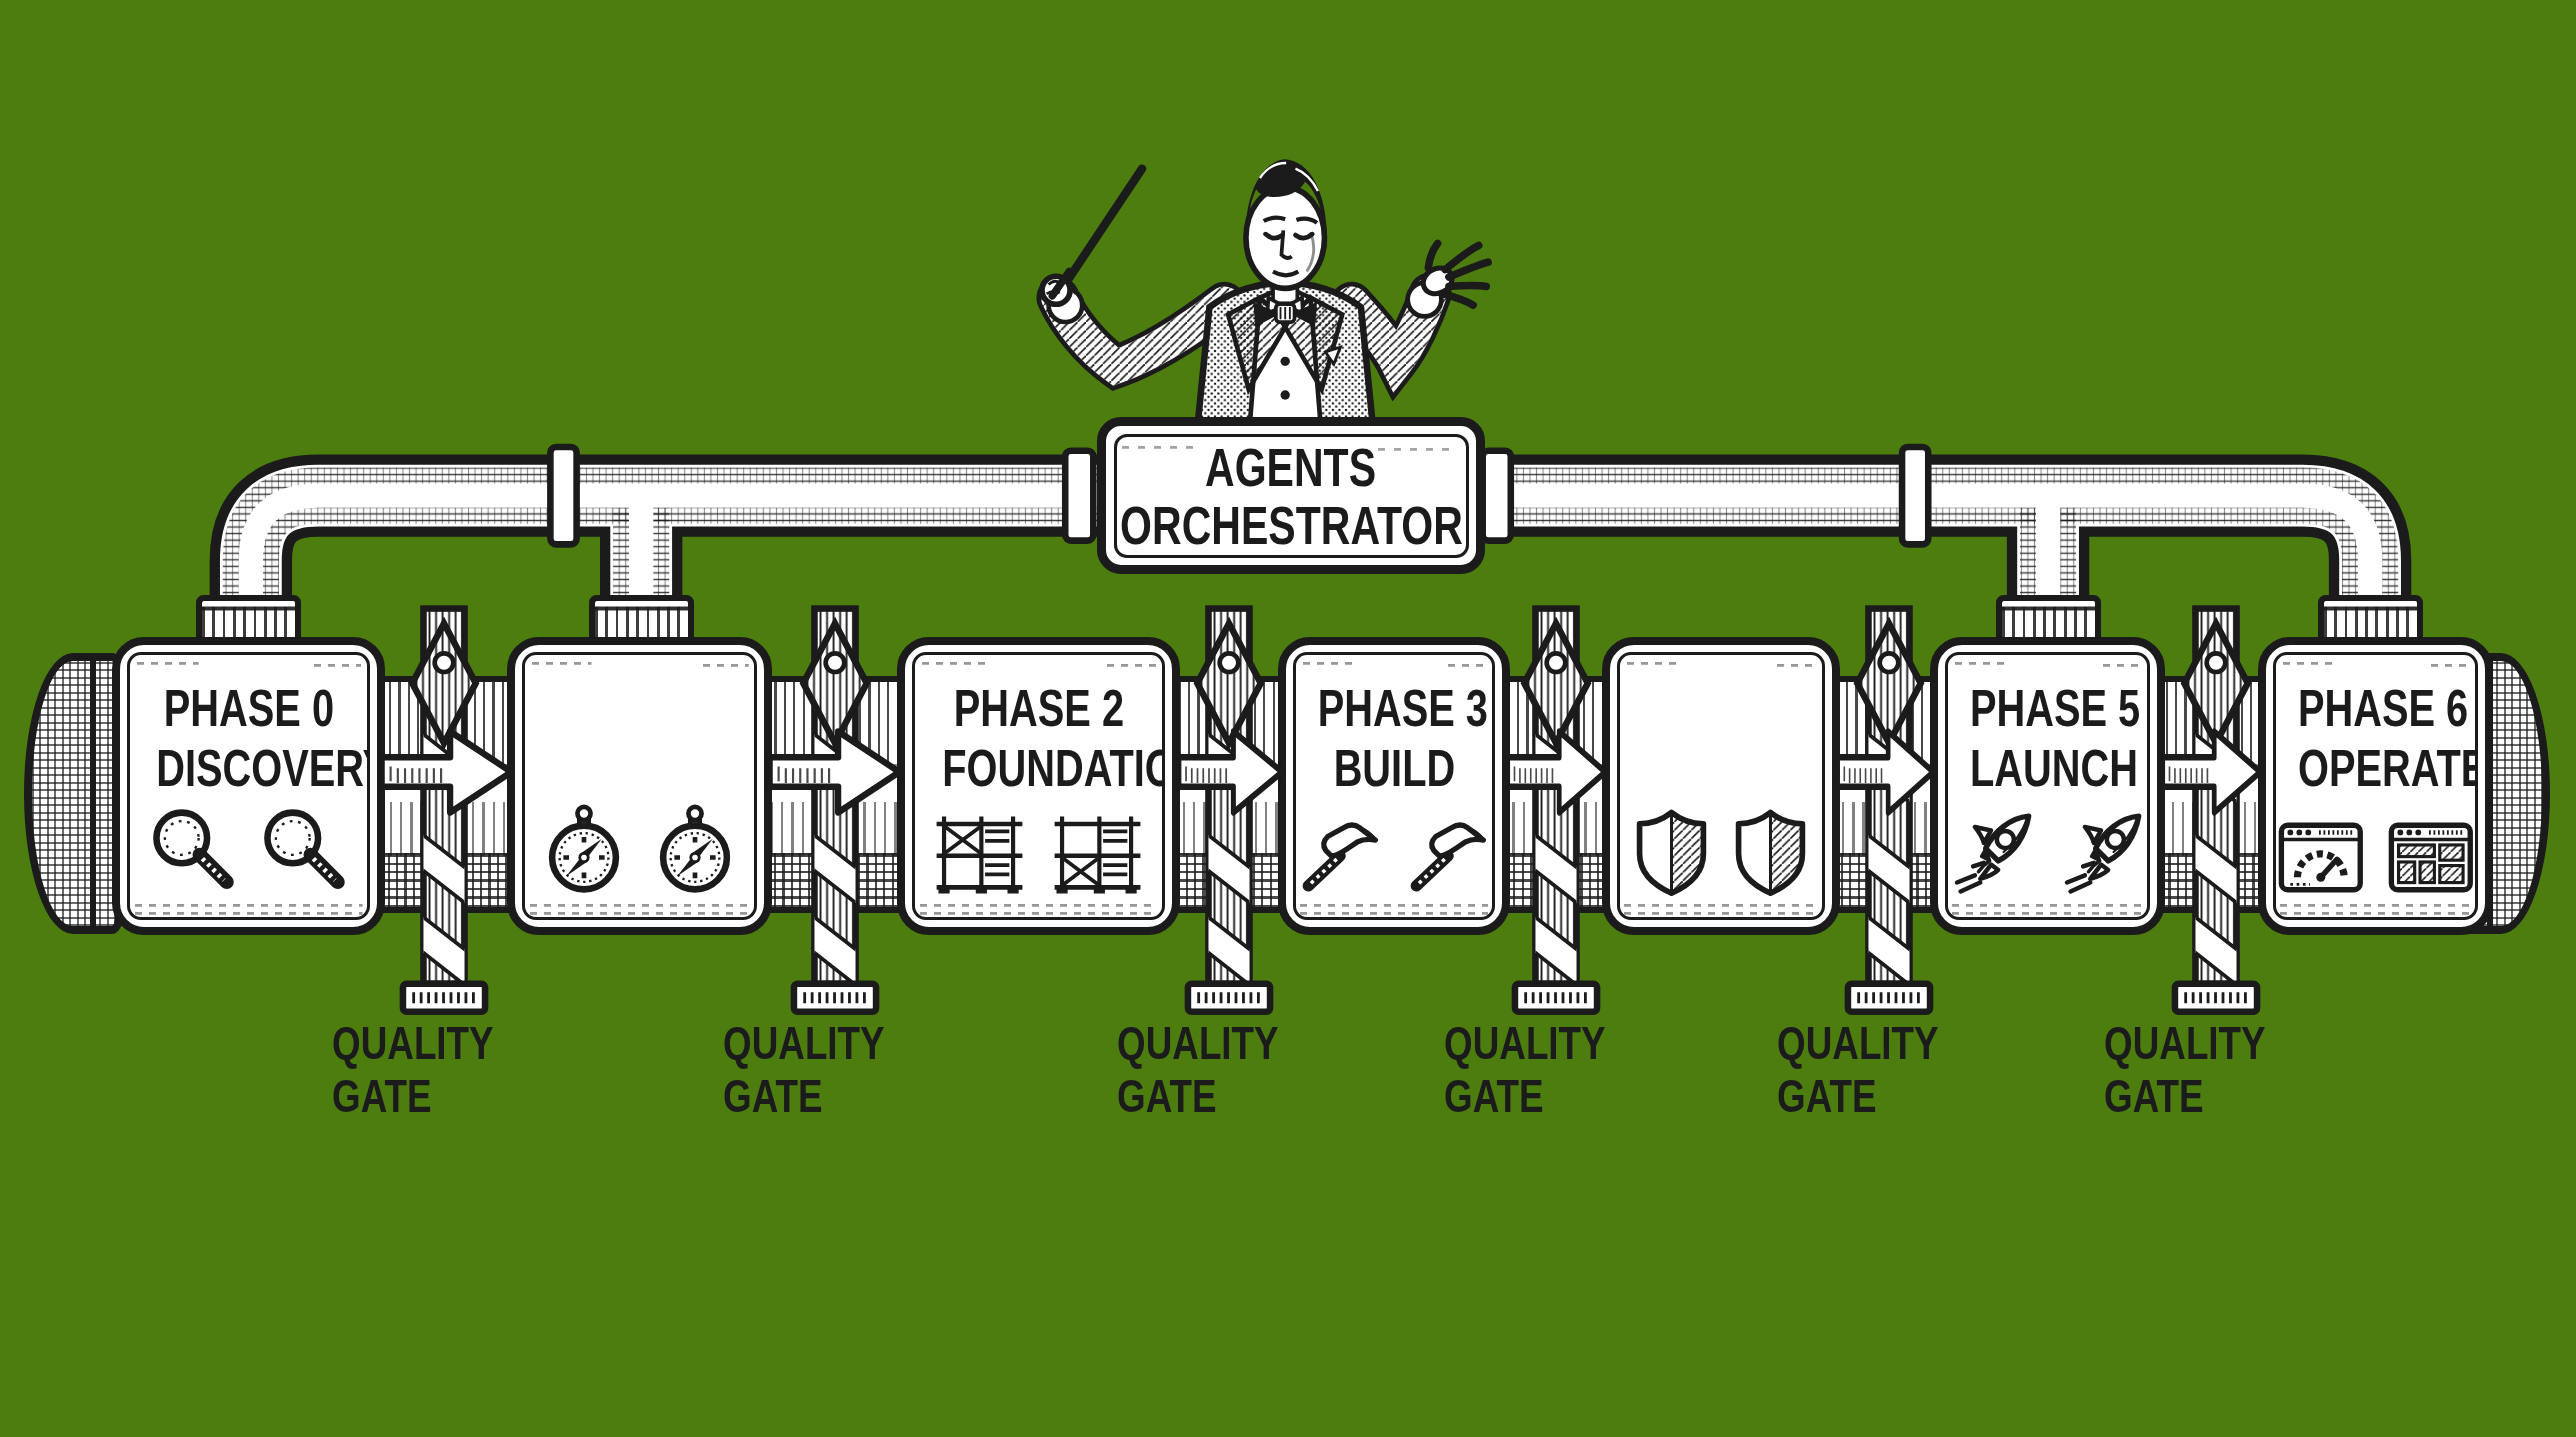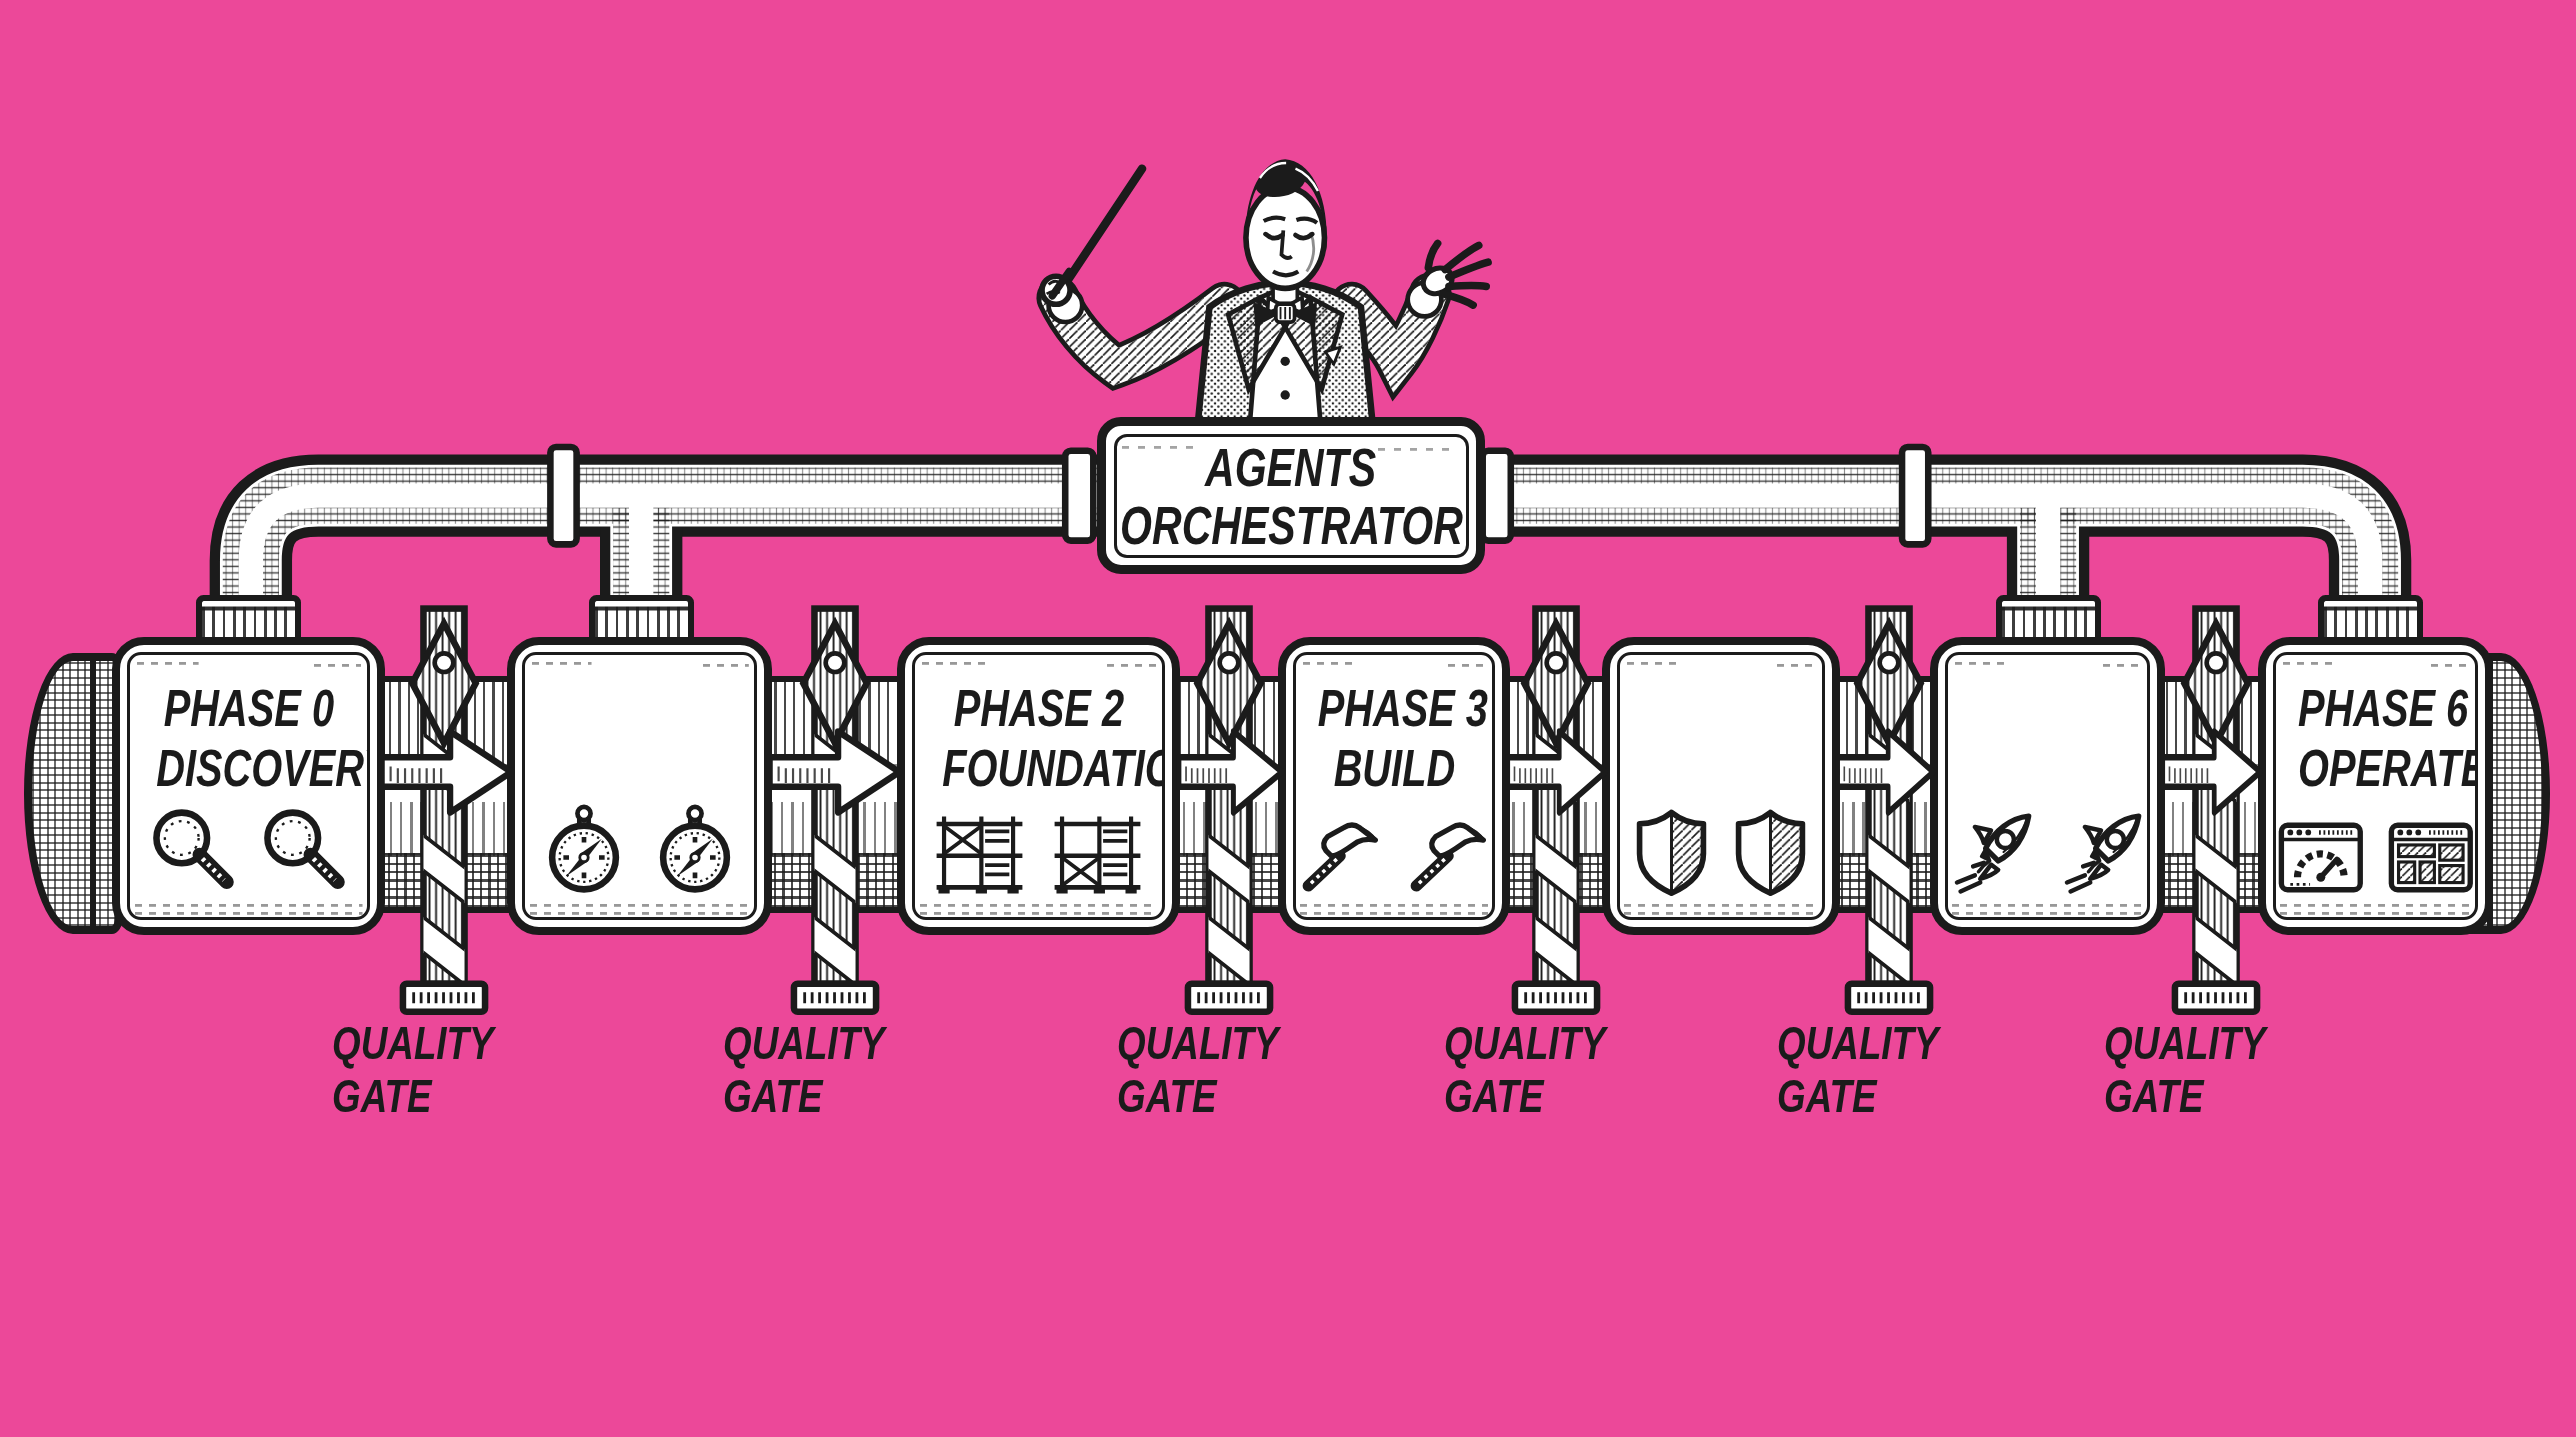--- a/index.html
+++ b/index.html
@@ -1,17 +1,17 @@
 <!DOCTYPE html>
 <html style="font-size:15px"><head>
 <meta charset="utf-8">
 <style>
   html,body{margin:0;padding:0;background:#ffffff;}
-  .stage{position:relative;width:2576px;height:1438px;background:#ec4899;overflow:hidden;
-         font-family:"Liberation Sans","DejaVu Sans",sans-serif;color:#1b1b1b;font-style:italic;}
+  .stage{position:relative;width:2576px;height:1438px;background:#4d7c0f;overflow:hidden;
+         font-family:"Liberation Sans","DejaVu Sans",sans-serif;color:#1b1b1b;}
   .stage *{box-sizing:border-box;}
 
   
   .pipe-band{position:absolute;left:54px;top:676px;width:2473px;height:237px;
     background:#fff;border:6.6px solid #1b1b1b;z-index:2;
     background-image:repeating-linear-gradient(90deg,rgba(27,27,27,.55) 0 2.3px,rgba(0,0,0,0) 2.3px 10.3px);
     background-size:100% 54px;background-position:0 120px;background-repeat:no-repeat;}
   .pipe-band::before{content:"";position:absolute;left:0;top:0;right:0;height:82px;
     background:repeating-linear-gradient(90deg,rgba(27,27,27,.8) 0 2.3px,rgba(0,0,0,0) 2.3px 9.4px);
     border-bottom:2.8px solid rgba(27,27,27,.5);}
@@ -355,20 +355,24 @@
           <path d="M42 8 C52 16 64 20 76 20 L76 52 C76 74 60 86 42 94 C24 86 8 74 8 52 L8 20 C20 20 32 16 42 8 Z" fill="#fff" stroke="#1b1b1b" stroke-width="6" stroke-linejoin="round"></path>
           <path d="M42 8 C52 16 64 20 76 20 L76 52 C76 74 60 86 42 94 Z" fill="url(#hx)" stroke="#1b1b1b" stroke-width="3"></path>
           <line x1="42" y1="8" x2="42" y2="94" stroke="#1b1b1b" stroke-width="3"></line>
         </svg>
       </div>
     </div>
   </div>
 
   <div class="phase-box" style="left:1930px;width:235px">
     <div class="phase-inner">
+      <div class="phase-title">
+        <div>PHASE 5</div>
+        <div>LAUNCH</div>
+      </div>
       <div class="phase-icons">
         <svg width="94" height="90" viewBox="0 0 100 96" stroke-linecap="round" stroke-linejoin="round">
           <path d="M10 82 L30 74 M14 92 L36 82 M28 64 L40 60" stroke="#1b1b1b" stroke-width="5" fill="none"></path>
           <path d="M34 70 Q40 62 46 58" stroke="#1b1b1b" stroke-width="4" fill="none"></path>
           <path d="M48 24 L30 20 Q38 30 40 38 Z" fill="#fff" stroke="#1b1b1b" stroke-width="5"></path>
           <path d="M48 62 L36 78 Q50 74 56 68 Z" fill="#fff" stroke="#1b1b1b" stroke-width="5"></path>
           <path d="M90 8 C70 10 52 24 42 44 L56 58 C74 48 86 30 90 8 Z" fill="#fff" stroke="#1b1b1b" stroke-width="6"></path>
           <path d="M88 12 C82 28 74 38 62 48" stroke="#1b1b1b" stroke-width="2.5" fill="none"></path>
           <circle cx="64" cy="34" r="9.5" fill="#fff" stroke="#1b1b1b" stroke-width="5"></circle>
           <path d="M42 44 L37 53 L47 58 Z" fill="#1b1b1b" stroke="#1b1b1b" stroke-width="3"></path>

